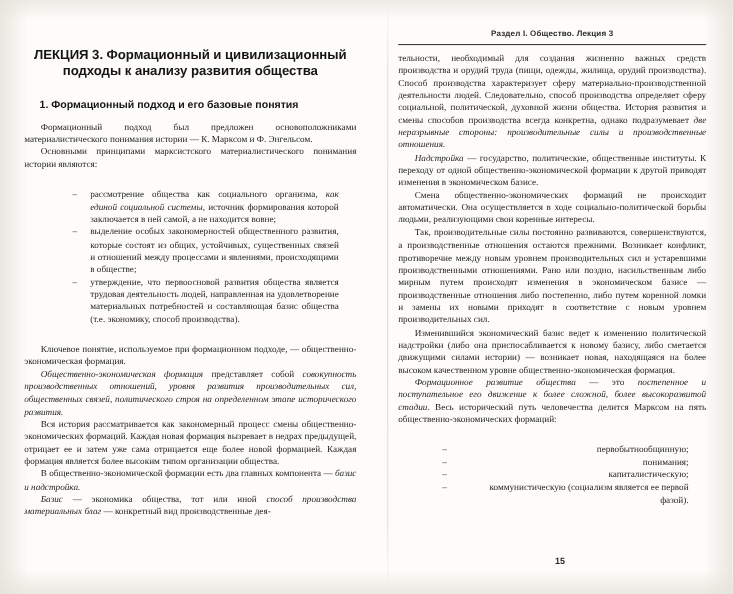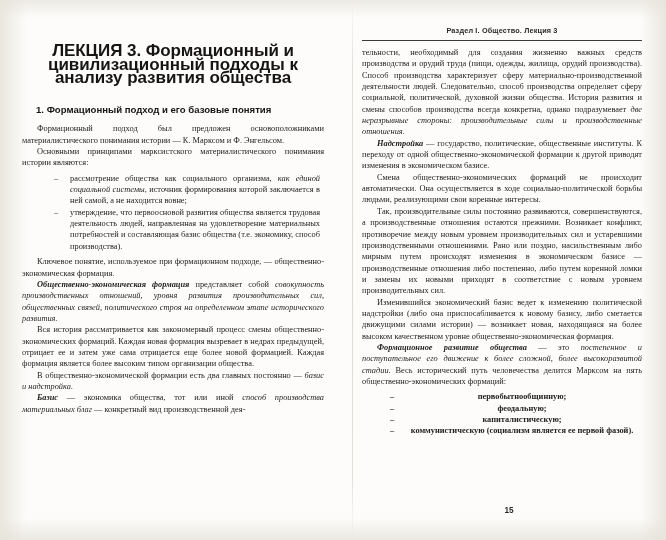--- a/index.html
+++ b/index.html
@@ -76,21 +76,21 @@
   .runrule {
     border: 0;
     border-top: 1.1px solid #3a3a3a;
     margin: 4.5px 0 6.5px 0;
   }
 
   
   .lecture-title {
     font-family: "Liberation Sans", sans-serif;
     font-weight: bold;
-    font-size: 17px;
+    font-size: 12px;
     line-height: 13.6px;
     color: #151515;
     text-align: center;
     margin: 44px 0 0 0;
     letter-spacing: -0.05px;
   }
   .section-title {
     font-family: "Liberation Sans", sans-serif;
     font-weight: bold;
     font-size: 9.6px;
@@ -108,48 +108,47 @@
     text-align: justify;
     text-indent: 15px;
     margin: 0;
     padding: 0;
     -webkit-hyphens: none;
     hyphens: none;
   }
   p.body.first { margin-top: 7px; }
   p.body.tight { text-indent: 0; }
   .it { font-style: italic; }
-  .bi { font-weight: bold; font-style: italic; margin-top: 10px; }
+  .bi { font-weight: normal; font-style: italic; margin-top: 10px; }
 
   
   ul.dash {
     list-style: none;
-    margin: 4px;
+    margin: 16px;
     padding: 0;
   }
   ul.dash > li {
     position: relative;
     font-size: 8.35px;
     line-height: 11.35px;
     color: #232323;
     text-align: justify;
     padding-left: 44px;
     margin: 0;
   }
   ul.dash > li::before {
     content: "\2013";
     position: absolute;
     left: 28px;
     top: 0;
     color: #232323;
   }
   ul.dash.narrow > li {
     padding-left: 40px;
-    text-align: center;
-    font-weight: bold;
+    text-align: right;
   }
   ul.dash.narrow > li::before { left: 24px; }
 
   
   .folio {
     position: absolute;
     bottom: 25px;
     font-family: "Liberation Sans", sans-serif;
     font-weight: bold;
     font-size: 8.2px;
@@ -175,42 +174,45 @@
 
     <p class="body">
       <span>Основными принципами марксистского материалистического понимания истории являются:</span>
     </p>
 
     <ul class="dash">
       <li>
         <span>рассмотрение общества как социального организма, </span><span class="it">как единой социальной системы</span><span>, источник формирования которой заключается в ней самой, а не находится вовне;</span>
       </li>
       <li>
+        <span>выделение особых закономерностей общественного развития, которые состоят из общих, устойчивых, существенных связей и отношений между процессами и явлениями, происходящими в обществе;</span>
+      </li>
+      <li>
         <span>утверждение, что первоосновой развития общества является трудовая деятельность людей, направленная на удовлетворение материальных потребностей и составляющая базис общества (т.е. экономику, способ производства).</span>
       </li>
     </ul>
 
     <p class="body">
       <span>Ключевое понятие, используемое при формационном подходе, — </span><span>общественно-экономическая формация.</span>
     </p>
 
     <p class="body">
       <span class="bi">Общественно-экономическая формация</span><span> представляет собой </span><span class="it">совокупность производственных отношений, уровня развития производительных сил, общественных связей, политического строя на определенном этапе исторического развития.</span>
     </p>
 
     <p class="body">
       <span>Вся история рассматривается как закономерный процесс смены общественно-экономических формаций. Каждая новая формация вызревает в недрах предыдущей, отрицает ее и затем уже сама отрицается еще более новой формацией. Каждая формация является более высоким типом организации общества.</span>
     </p>
 
     <p class="body">
-      <span>В общественно-экономической формации есть два главных постоянно — </span><span class="it">базис и надстройка.</span>
-    </p>
-
-    <p class="body">
-      <span class="bi">Базис</span><span> — экономика общества, тот или иной </span><span class="it">способ производства материальных благ</span><span> — конкретный вид производственной дея-</span>
+      <span>В общественно-экономической формации есть два главных компонента — </span><span class="it">базис и надстройка.</span>
+    </p>
+
+    <p class="body">
+      <span class="bi">Базис</span><span> — экономика общества, тот или иной </span><span class="it">способ производства материальных благ</span><span> — конкретный вид производственные дея-</span>
     </p>
   </div>
 
   <div class="page page-right">
 
     <div class="runhead">Раздел I. Общество. Лекция 3</div>
     <hr class="runrule">
 
     <p class="body tight">
       <span>тельности, необходимый для создания жизненно важных средств производства и орудий труда (пищи, одежды, жилища, орудий производства). Способ производства характеризует сферу материально-производственной деятельности людей. Следовательно, способ производства определяет сферу социальной, политической, духовной жизни общества. История развития и смены способов производства всегда конкретна, однако подразумевает </span><span class="it">две неразрывные стороны: производительные силы и производственные отношения.</span>
@@ -231,21 +233,21 @@
     <p class="body">
       <span>Изменившийся экономический базис ведет к изменению политической надстройки (либо она приспосабливается к новому базису, либо сметается движущими силами истории) — возникает новая, находящаяся на более высоком качественном уровне общественно-экономическая формация.</span>
     </p>
 
     <p class="body">
       <span class="bi">Формационное развитие общества</span><span> — это </span><span class="it">постепенное и поступательное его движение к более сложной, более высокоразвитой стадии</span><span>. Весь исторический путь человечества делится Марксом на пять общественно-экономических формаций:</span>
     </p>
 
     <ul class="dash narrow">
       <li><span>первобытнообщинную;</span></li>
-      <li><span>феодальную;</span></li>
+      <li><span>понимания;</span></li>
       <li><span>капиталистическую;</span></li>
       <li><span>коммунистическую (социализм является ее первой фазой).</span></li>
     </ul>
   </div>
 
   <div class="folio folio-right">15</div>
 
   <div class="gutter"></div>
   <div class="edge-shade-l"></div>
   <div class="edge-shade-r"></div>

